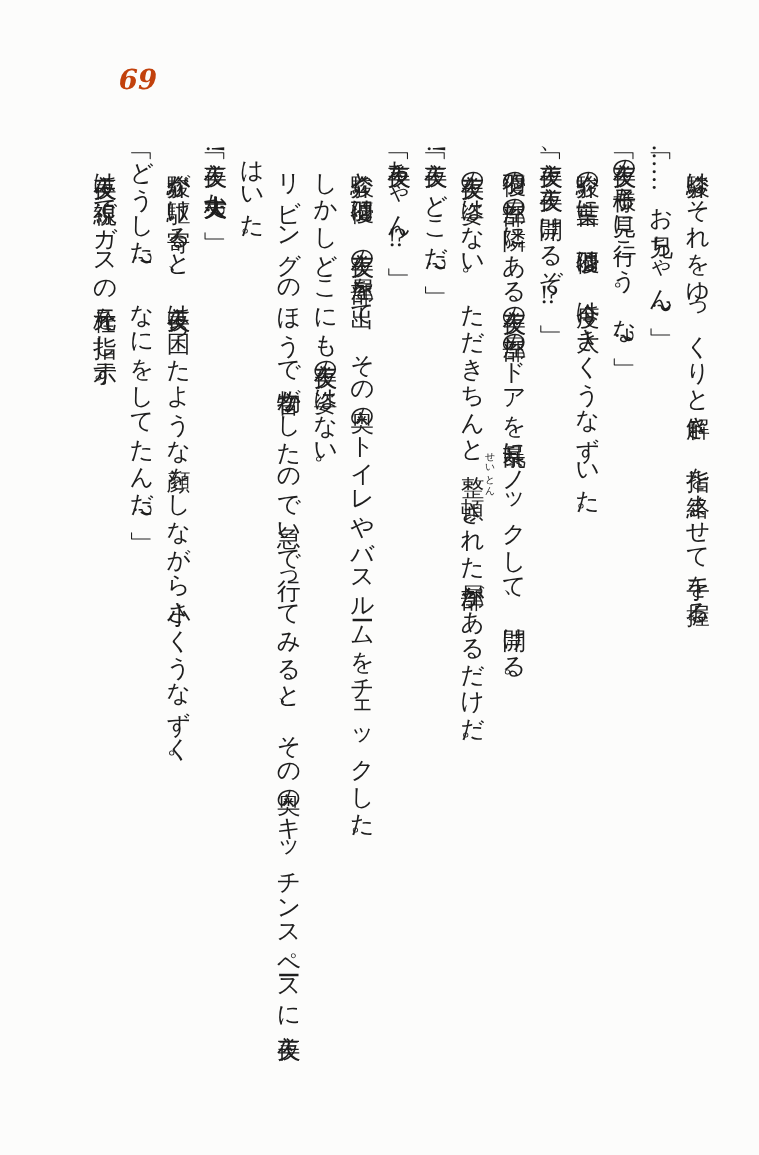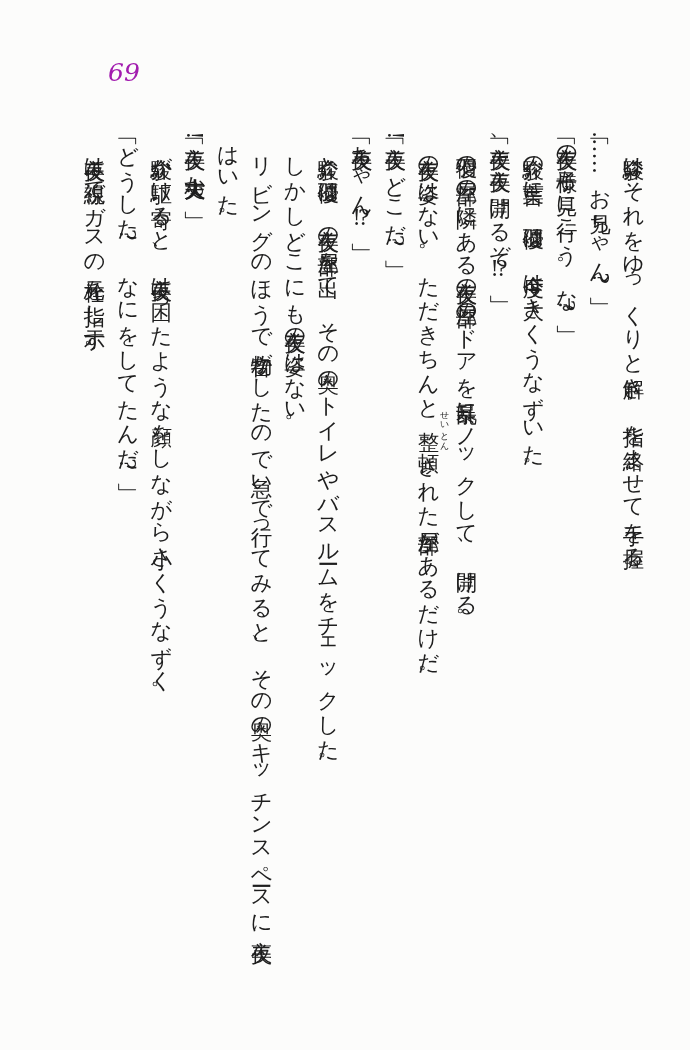--- a/index.html
+++ b/index.html
@@ -50,21 +50,21 @@
   ruby rt {
     font-size: 9px;
     letter-spacing: 0;
     color: #1e1e1e;
   }
 </style>
 </head>
 <body style="background: rgb(252, 252, 251);">
 
 <div class="page">
-  <div class="page-number" style="color: #a21caf;">69</div>
+  <div class="page-number" style="color: #c2410c; font-weight: bold;">69</div>
   <div class="text-block" id="text-block" style="color: rgb(30, 30, 30);">
       <p class="narrative">駿介はそれをゆっくりと解き、指を絡ませて手を握る。</p>
       <p class="dialogue">「……お兄ちゃん?」</p>
       <p class="dialogue">「美夜の様子も見に行こう。な?」</p>
       <p class="narrative">駿介の言葉に、優羽は、今度は大きくうなずいた。</p>
       <p class="dialogue">「美夜、美夜!　開けるぞ⁉」</p>
       <p class="narrative">優羽の部屋の隣にある美夜の部屋のドアを乱暴にノックして、開ける。</p>
       <p class="narrative">美夜の姿はない。ただきちんと<ruby>整頓<rt>せいとん</rt></ruby>された部屋があるだけだ。</p>
       <p class="dialogue">「美夜!　どこだ?」</p>
       <p class="dialogue">「美夜ちゃん⁉」</p>

